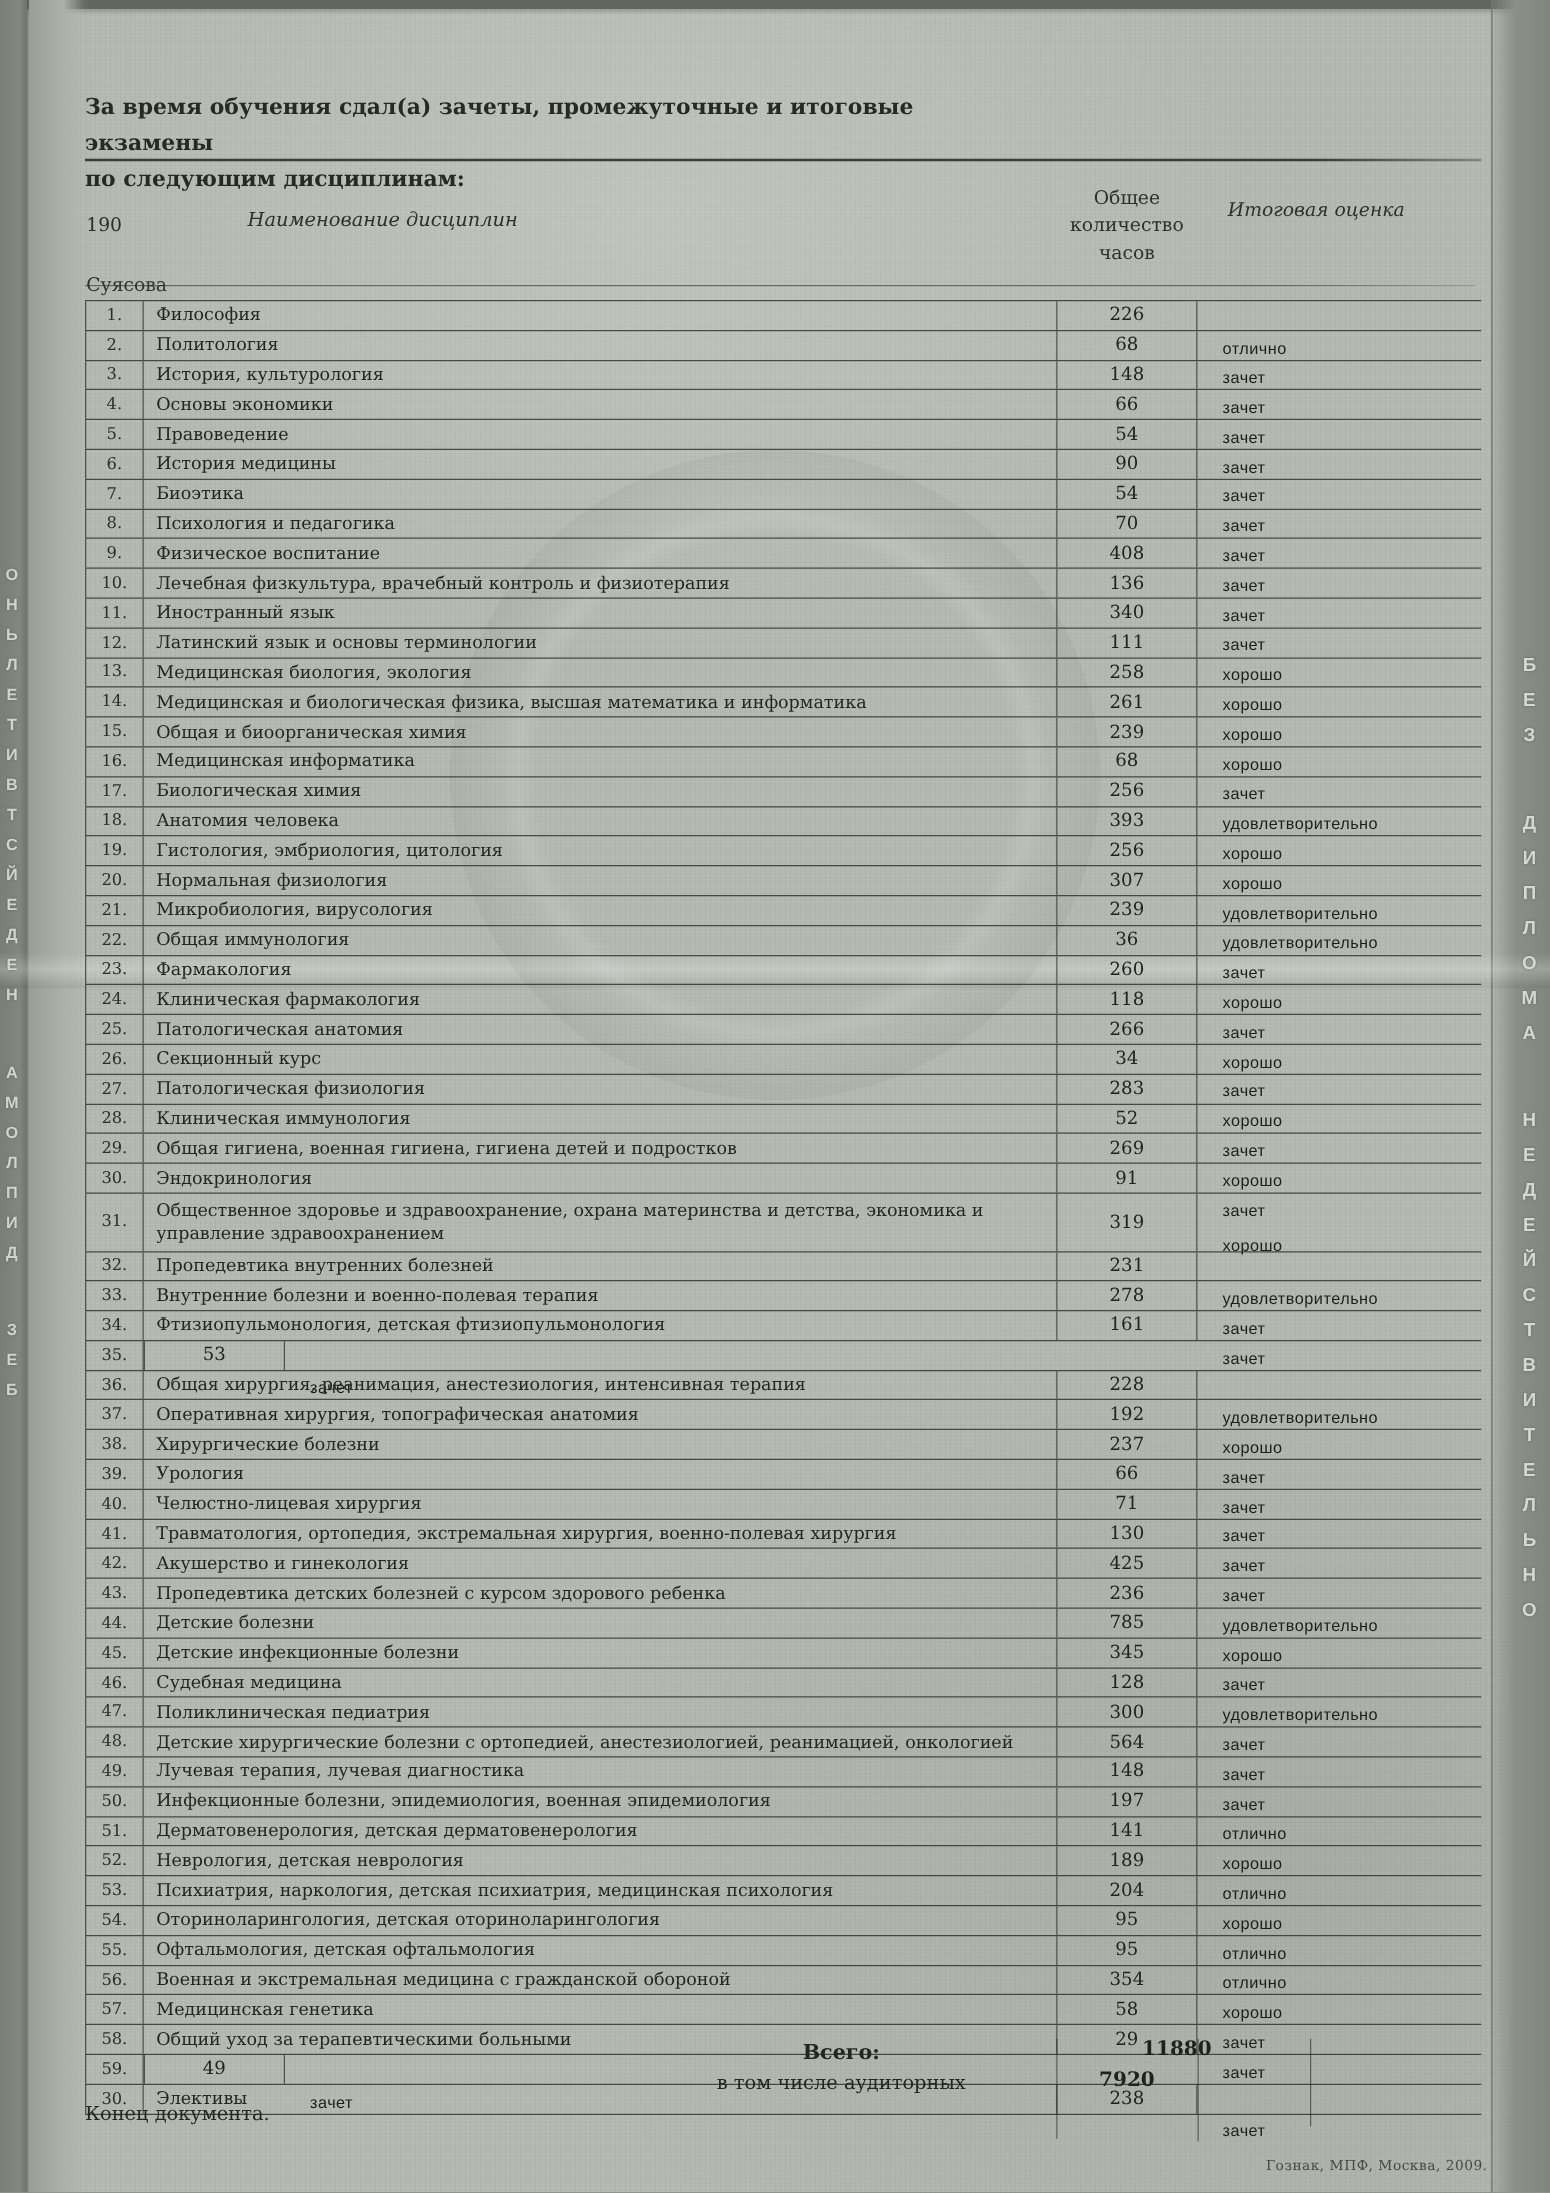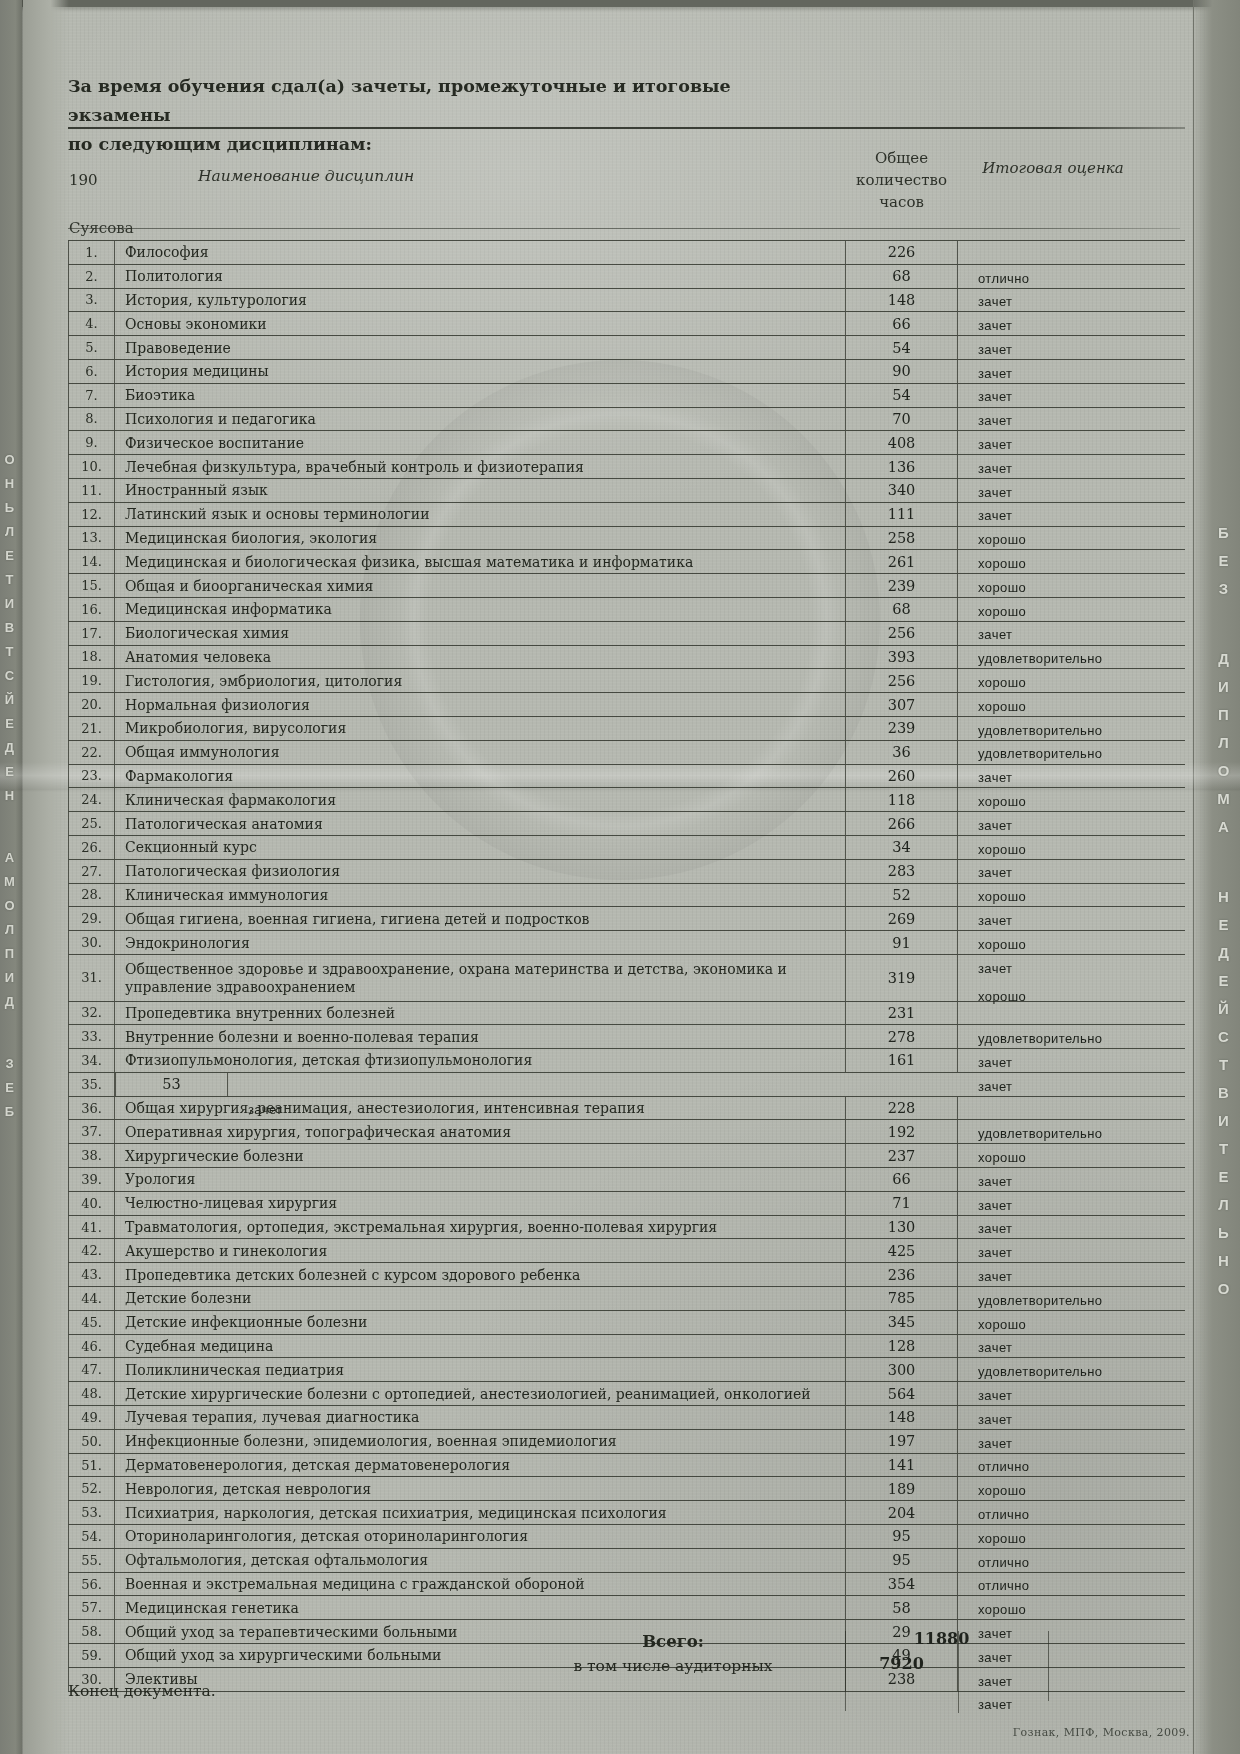--- a/index.html
+++ b/index.html
@@ -469,21 +469,20 @@
       <div class="c c-grade">зачет</div>
     </div>
         <div class="t-row">
       <div class="c c-num">58.</div>
       <div class="c c-name">Общий уход за терапевтическими больными</div>
       <div class="c c-hours">29</div>
       <div class="c c-grade">зачет</div>
     </div>
         <div class="t-row">
       <div class="c c-num">59.</div>
-      <div class="c c-name">Общий уход за хирургическими больными</div>
       <div class="c c-hours">49</div>
       <div class="c c-grade">зачет</div>
     </div>
         <div class="t-row">
       <div class="c c-num">30.</div>
       <div class="c c-name">Элективы</div>
       <div class="c c-hours">238</div>
       <div class="c c-grade">зачет</div>
     </div>
       </div>

